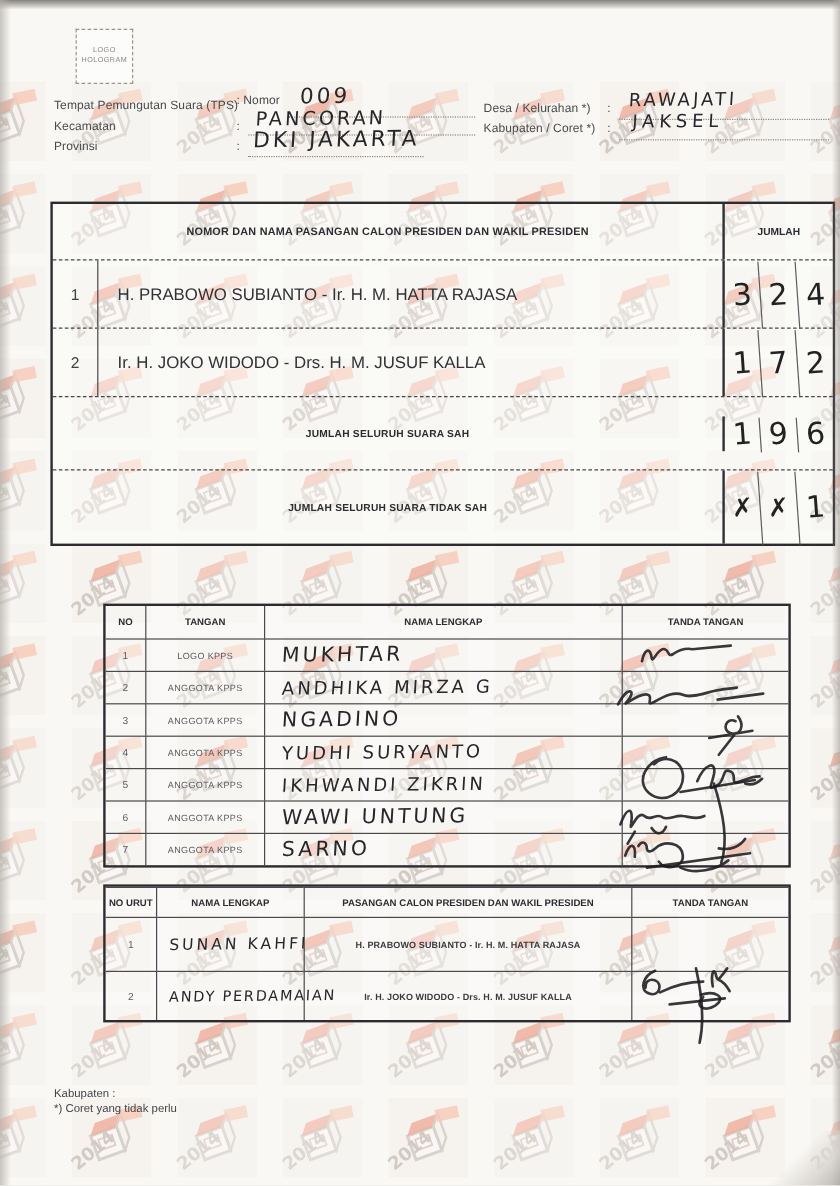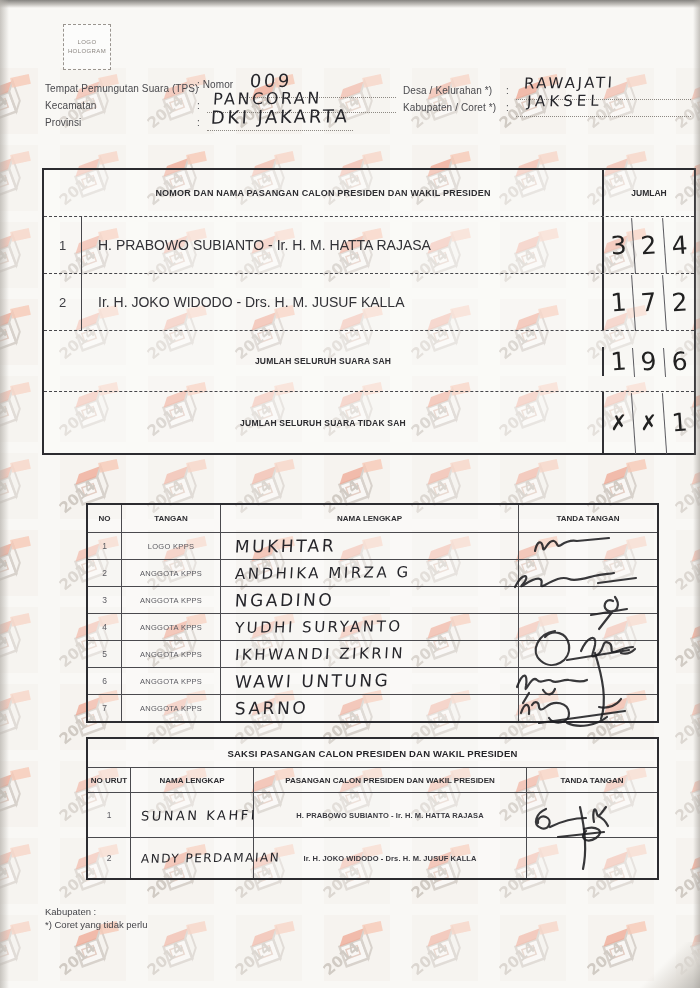--- a/index.html
+++ b/index.html
@@ -1618,21 +1618,20 @@
 
     <div class="c nb num">7</div>
     <div class="c jab">ANGGOTA KPPS</div>
     <div class="c nama">
         <span class="hw">SARNO</span>
       </div>
     <div class="c"></div>
   </div>
 
   <div class="abs t3">
-    <div class="c title">SAKSI PASANGAN CALON PRESIDEN DAN WAKIL PRESIDEN</div>
     <div class="c nb h">NO URUT</div>
     <div class="c h">NAMA LENGKAP</div>
     <div class="c h">PASANGAN CALON PRESIDEN DAN WAKIL PRESIDEN</div>
     <div class="c h">TANDA TANGAN</div>
 
     <div class="c nb num r1">1</div>
     <div class="c nama r1">
         <span class="hw" style="font-size:13px;">SUNAN KAHFI</span>
       </div>
     <div class="c pas r1">H. PRABOWO SUBIANTO - Ir. H. M. HATTA RAJASA</div>

